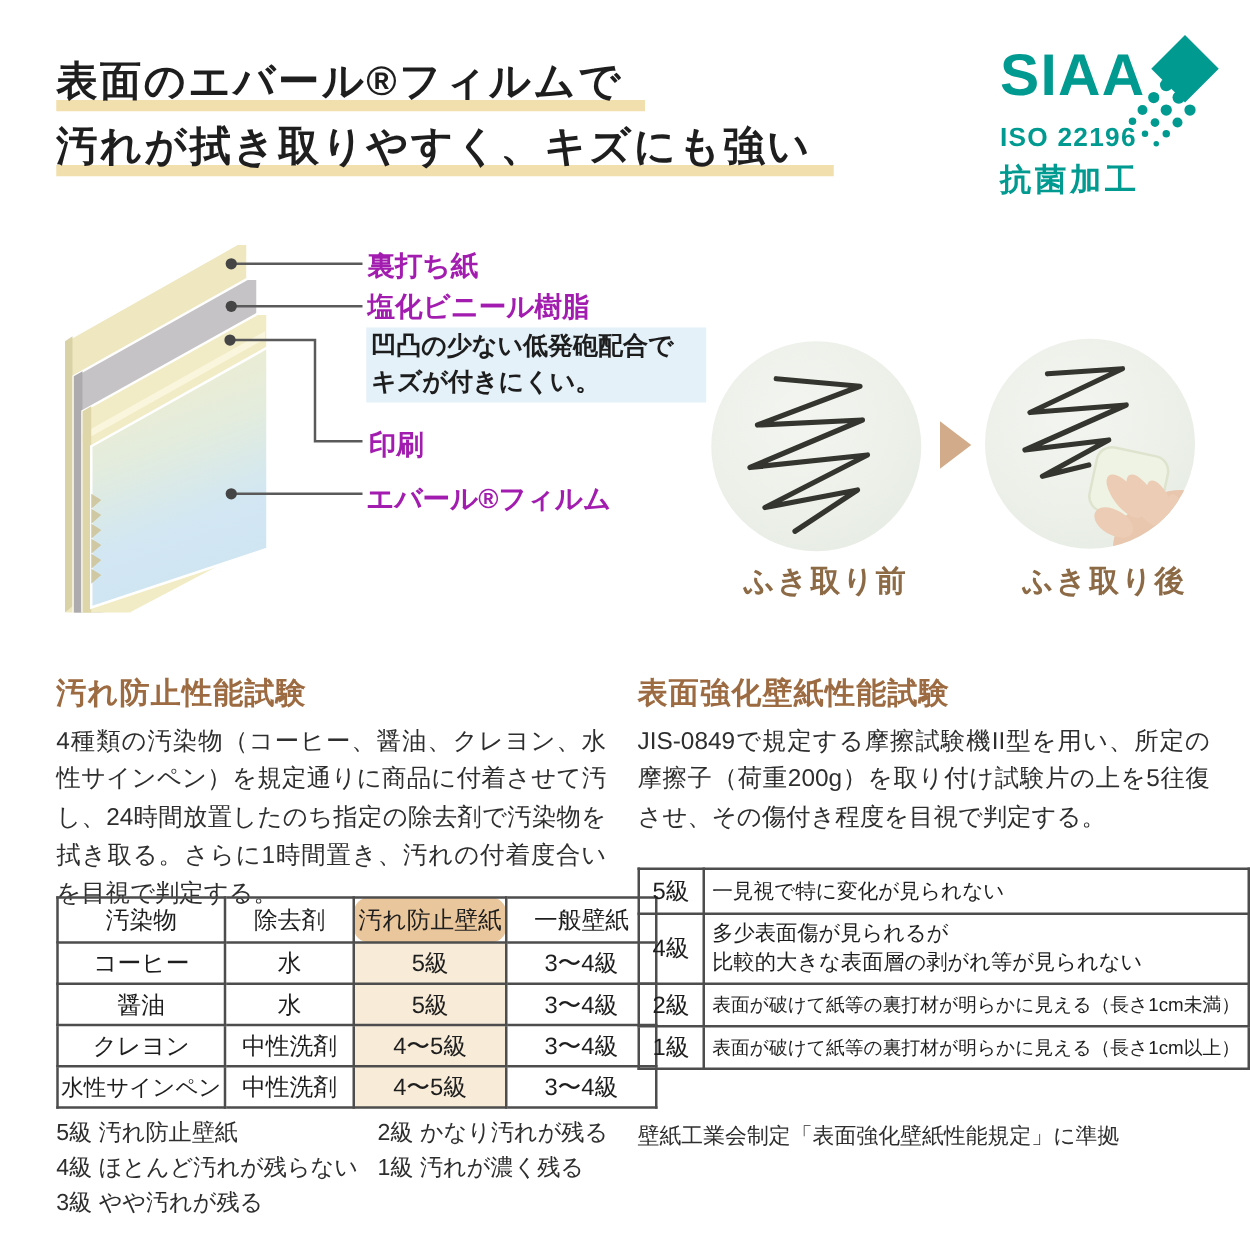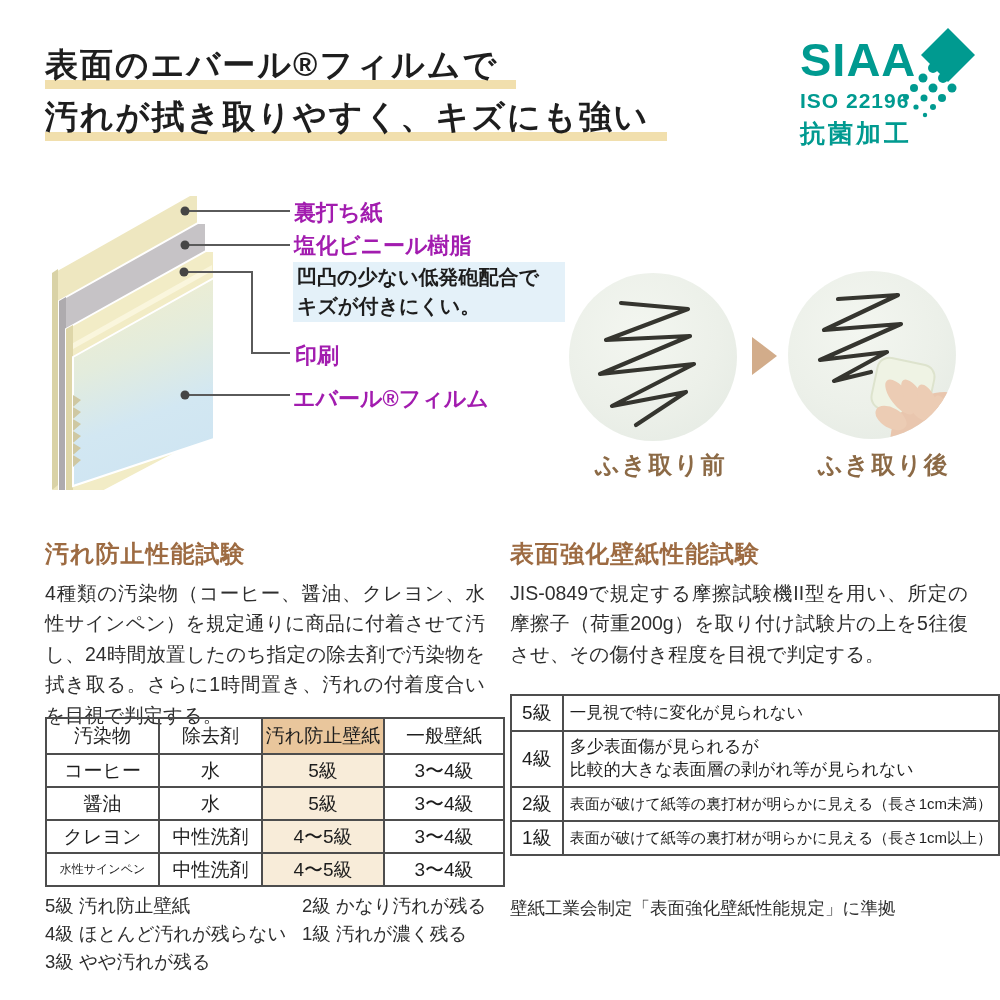--- a/index.html
+++ b/index.html
@@ -11,21 +11,21 @@
   .hdr-line { position:absolute; left:45px; font-size:33px; font-weight:700; color:#1e1e1e;
               letter-spacing:2px; line-height:1.2; white-space:nowrap;
               background:linear-gradient(#f1dfad,#f1dfad) bottom left/100% 9px no-repeat;
               padding:0 18px 4px 0; }
   #hdr1 { top:45px; }
   #hdr2 { top:97px; }
 
   
   .siaa { position:absolute; left:800px; top:36px; width:190px; color:#009a90; }
   .siaa-name { font-size:47px; font-weight:800; letter-spacing:1px; line-height:1; }
-  .siaa-iso  { font-size:21px; font-weight:700; margin-top:6px; letter-spacing:1px; }
+  .siaa-iso  { font-size:21px; font-weight:700; margin-top:16px; letter-spacing:1px; }
   .siaa-kin  { font-size:25px; font-weight:700; margin-top:4px; letter-spacing:3px; }
   .siaa-diamond { position:absolute; left:88px; top:-10px; }
 
   
   #diagram-svg { position:absolute; left:48px; top:185px; }
   .dg-label { position:absolute; font-size:22px; font-weight:600; color:#a21caf; white-space:nowrap; }
   #lbl-backing { left:294px; top:198px; }
   #lbl-vinyl   { left:294px; top:231px; }
   #note-box    { position:absolute; left:293px; top:262px; width:272px; background:#e4f1f9;
                  font-size:20px; font-weight:600; color:#1d1d1d; line-height:29px; padding:1px 4px; }
@@ -50,28 +50,28 @@
   #strength-title { left:510px; top:538px; }
   .sec-body { position:absolute; font-size:19.5px; color:#2e2e2e; line-height:1.56; text-align:justify; }
   #stain-body    { left:45px;  top:578px; width:440px; }
   #strength-body { left:510px; top:578px; width:458px; }
 
   
   table { border-collapse:collapse; }
   #stain-table { position:absolute; left:45px; top:717px; }
   #stain-table td { border:2px solid #4d4d4d; text-align:center; vertical-align:middle;
                     font-size:19px; color:#1e1e1e; height:33px; padding:0 2px; white-space:nowrap; }
-  #stain-table tr.head td { height:36px; }
+  #stain-table tr.head td { height:36px;border-radius:12px; }
   #stain-table .c0 { width:113px; }
   #stain-table .c1 { width:103px; }
   #stain-table .c2 { width:122px; }
   #stain-table .c3 { width:120px;margin-top:20px; }
   #stain-table td.hl-head { background:#e9c69c; }
   #stain-table td.hl-cell { background:#f8ecd9; }
-  #stain-table td.small { font-size:12px; }
+  #stain-table td.small { font-size:18px; }
 
   .legend { position:absolute; left:45px; top:892px; display:flex; font-size:18.5px; color:#2e2e2e; line-height:1.5; }
   .legend .col1 { width:257px; }
   .legend div div { white-space:nowrap; }
 
   
   #strength-table { position:absolute; left:510px; top:694px; }
   #strength-table td { border:2px solid #4d4d4d; vertical-align:middle; color:#1e1e1e; padding:2px 6px; }
   #strength-table td.grade { width:58px; text-align:center; font-size:19px; white-space:nowrap; }
   #strength-table td.desc  { width:400px; font-size:16.5px; white-space:nowrap; }

